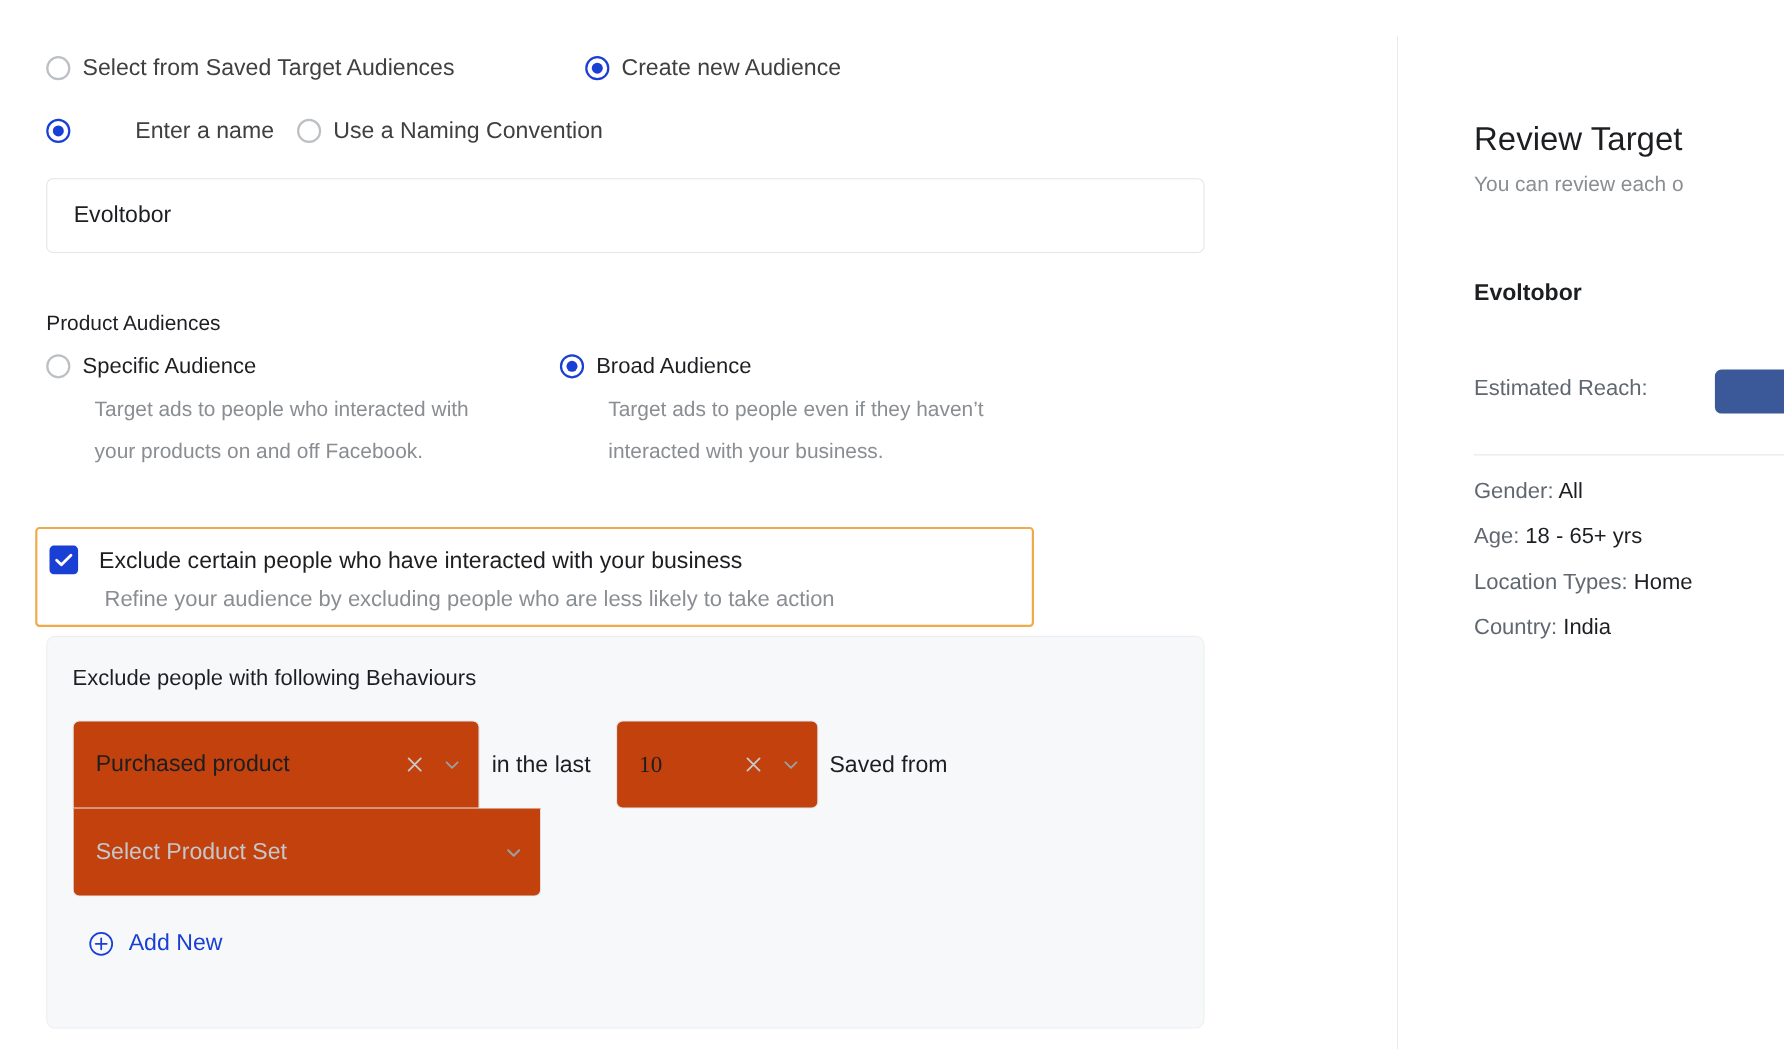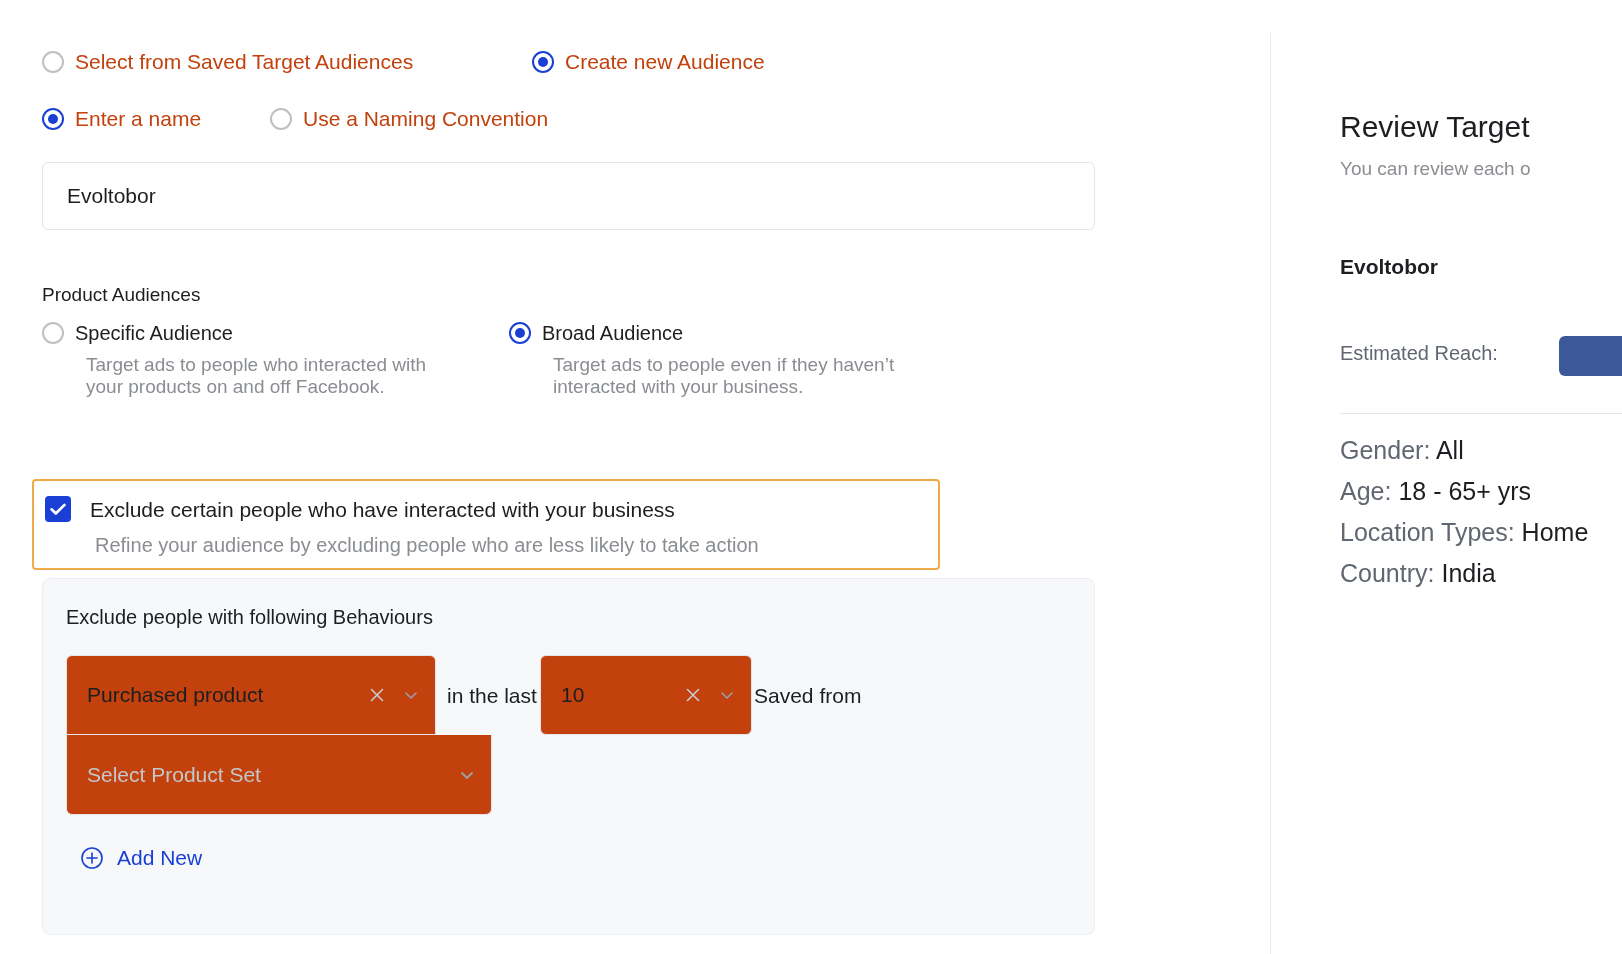--- a/index.html
+++ b/index.html
@@ -73,21 +73,21 @@
     width: 10px;
     height: 10px;
     margin-left: -5px;
     margin-top: -5px;
     border-radius: 50%;
     background: #1a3fd4;
   }
   .radio-label {
     margin-left: 11px;
     font-size: 21px;
-    color: #c2410c;
+    color: #404040;
     white-space: nowrap;
   }
 
   
   .name-input {
     position: absolute;
     left: 42px;
     top: 162px;
     width: 1053px;
     height: 68px;
@@ -124,21 +124,21 @@
   .aud-title {
     margin-left: 11px;
     font-size: 20px;
     color: #1c1e21;
     line-height: 22px;
   }
   .aud-desc {
     margin-left: 44px;
     margin-top: 10px;
     font-size: 19px;
-    line-height: 22px;
+    line-height: 38px;
     color: #8a8d91;
   }
 
   
   .exclude-box {
     position: absolute;
     left: 32px;
     top: 479px;
     width: 908px;
     height: 91px;
@@ -231,25 +231,26 @@
   }
   .sel-productset {
     left: 66px;
     top: 735px;
     width: 426px;
     height: 80px;
     border-radius: 0 0 6px 6px;
     border-top: none;
   }
   .sel-days {
-    left: 540px;
+    left: 560px;
     top: 655px;
-    width: 212px;
+    width: 184px;
     height: 80px;
     border-radius: 6px;
+    font-family: Liberation Serif, serif;
   }
 
   .inline-text {
     position: absolute;
     font-size: 21px;
     color: #1c1e21;
     white-space: nowrap;
   }
   .txt-inlast { left: 447px; top: 684px; }
   .txt-daysfrom { left: 754px; top: 684px; }
@@ -331,21 +332,21 @@
     position: absolute;
     left: 69px;
     top: 382px;
     width: 290px;
     height: 1px;
     background: #e3e5e8;
   }
   .rp-row {
     position: absolute;
     left: 69px;
-    font-size: 25px;
+    font-size: 20px;
     color: #606770;
     white-space: nowrap;
   }
   .rp-row .v { color: #1c1e21; }
   .rp-gender { top: 405px; }
   .rp-age { top: 446px; }
   .rp-loc { top: 487px; }
   .rp-country { top: 528px; }
 </style>
 </head>
@@ -360,21 +361,21 @@
         <span class="radio"></span>
         <span class="radio-label">Select from Saved Target Audiences</span>
       </div>
       <div class="radio-opt">
         <span class="radio checked"></span>
         <span class="radio-label">Create new Audience</span>
       </div>
     </div>
 
     <div class="radio-row" style="left:42px; top:107px;">
-      <div class="radio-opt" style="width:228px;">
+      <div class="radio-opt" style="width:228px;gap:48px;">
         <span class="radio checked"></span>
         <span class="radio-label">Enter a name</span>
       </div>
       <div class="radio-opt">
         <span class="radio"></span>
         <span class="radio-label">Use a Naming Convention</span>
       </div>
     </div>
 
     <input class="name-input" type="text" value="Evoltobor" style="">

